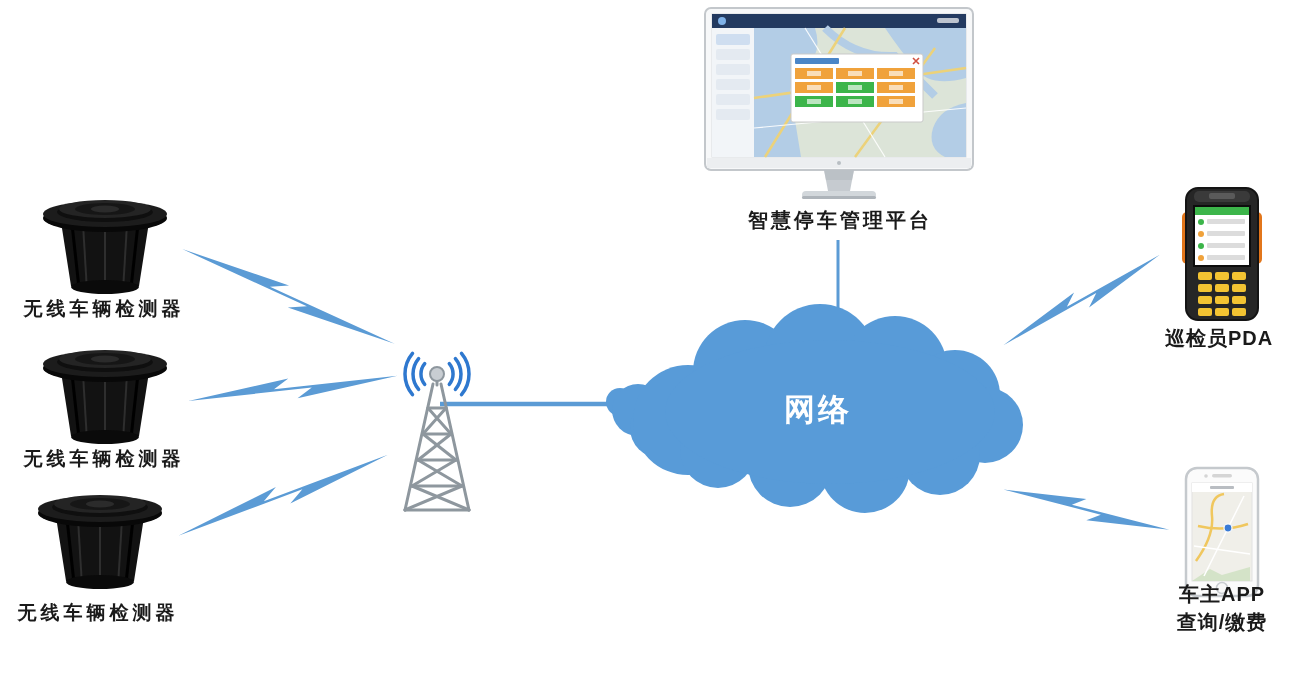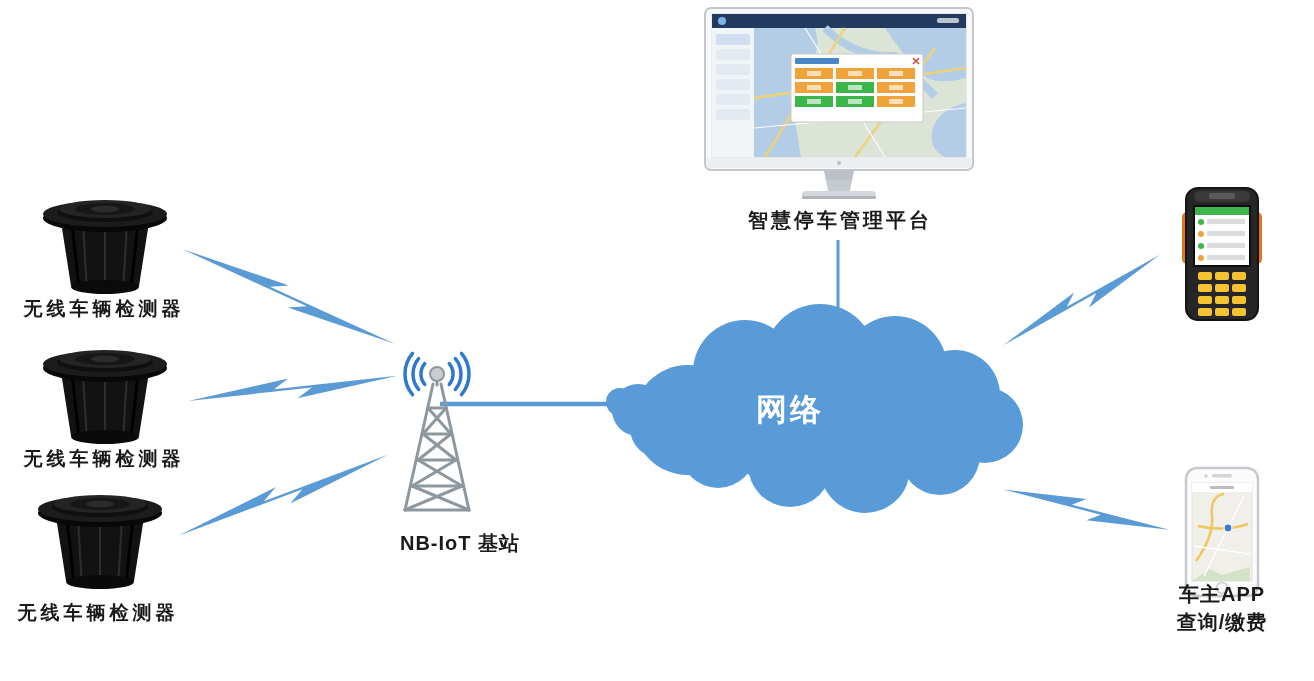--- a/index.html
+++ b/index.html
@@ -14,21 +14,21 @@
     position:absolute; text-align:center;
     color:var(--label-text,#1a1a1a); font-weight:600; white-space:nowrap;
   }
   .det-lbl { font-size:19px; letter-spacing:4px; width:208px; }
   #det1-lbl { left:0px;  top:296px; }
   #det2-lbl { left:0px;  top:446px; }
   #det3-lbl { left:-6px; top:600px; }
   #tower-lbl { left:375px; top:530px; width:170px; font-size:20px; letter-spacing:1px; }
   #platform-lbl { left:710px; top:207px; width:260px; font-size:20px; letter-spacing:3px; }
   .cloud-lbl {
-    position:absolute; left:720px; top:392px; width:140px;
+    position:absolute; left:748px; top:392px; width:140px;
     text-align:center; font-size:31px; line-height:36px; font-weight:700;
     letter-spacing:3px; color:var(--cloud-text,#ffffff);
   }
   .pda-lbl  { width:190px; font-size:20px; line-height:28px; letter-spacing:1px; }
   #pda-lbl-1 { left:1124px; top:324px; }
   #pda-lbl-2 { left:1124px; top:352px; }
   .app-lbl  { width:160px; font-size:20px; line-height:28px; letter-spacing:1px; }
   #app-lbl-1 { left:1142px; top:580px; }
   #app-lbl-2 { left:1142px; top:608px; }
 
@@ -250,19 +250,19 @@
         </g>
         <circle cx="44" cy="62" r="4" fill="#3a7bd5" stroke="#ffffff" stroke-width="1.2"></circle>
       </g>
       <circle cx="38" cy="122" r="5.5" fill="#f8f8f8" stroke="#c9cdd1" stroke-width="1.5"></circle>
     </g>
   </svg>
 
   <div id="det1-lbl" class="lbl det-lbl">无线车辆检测器</div>
   <div id="det2-lbl" class="lbl det-lbl">无线车辆检测器</div>
   <div id="det3-lbl" class="lbl det-lbl">无线车辆检测器</div>
-  <div id="tower-lbl" class="lbl">NB-IoT 基站</div>
   <div class="cloud-lbl">网络</div>
   <div id="platform-lbl" class="lbl">智慧停车管理平台</div>
+  <div id="pda-lbl-1" class="lbl pda-lbl">巡检员PDA</div>
   <div id="app-lbl-1" class="lbl app-lbl">车主APP</div>
   <div id="app-lbl-2" class="lbl app-lbl">查询/缴费</div>
 
 </div>
 
 </body></html>

